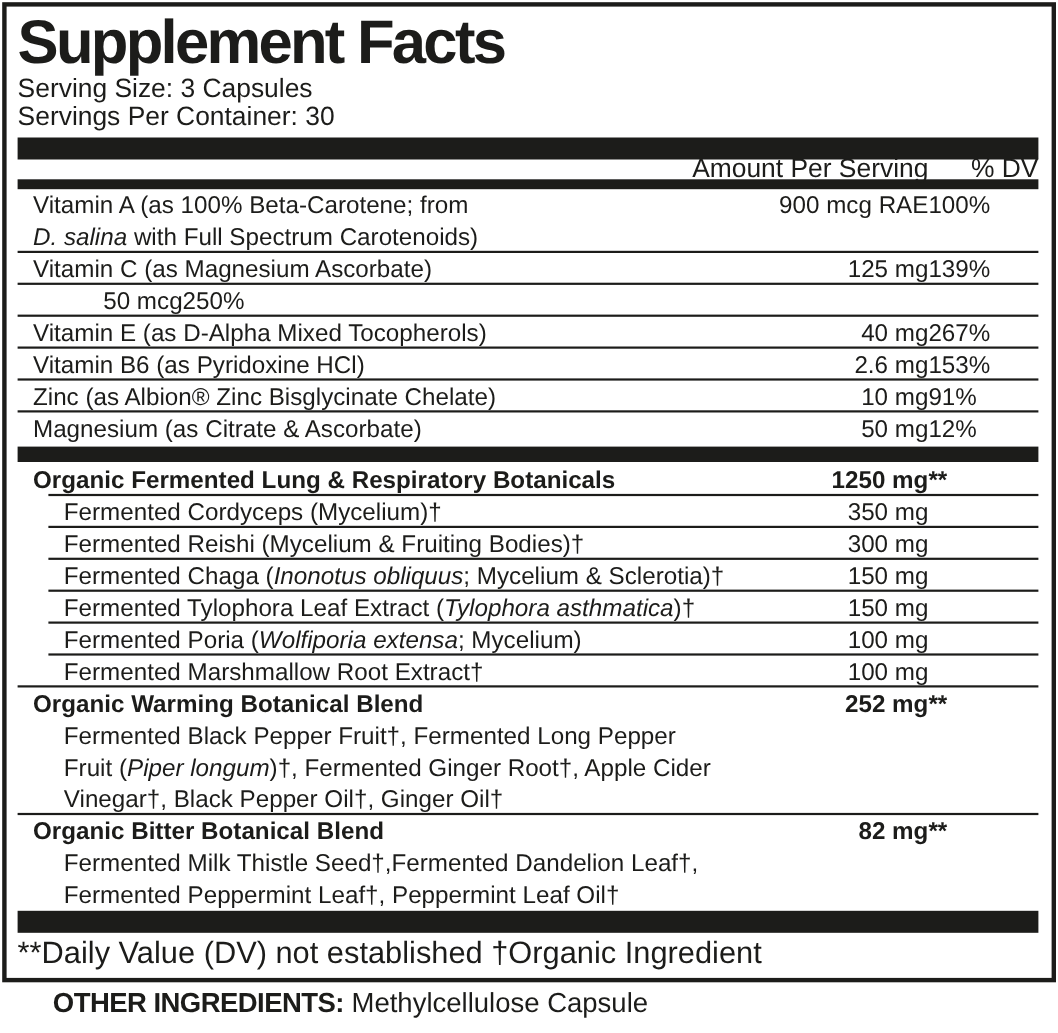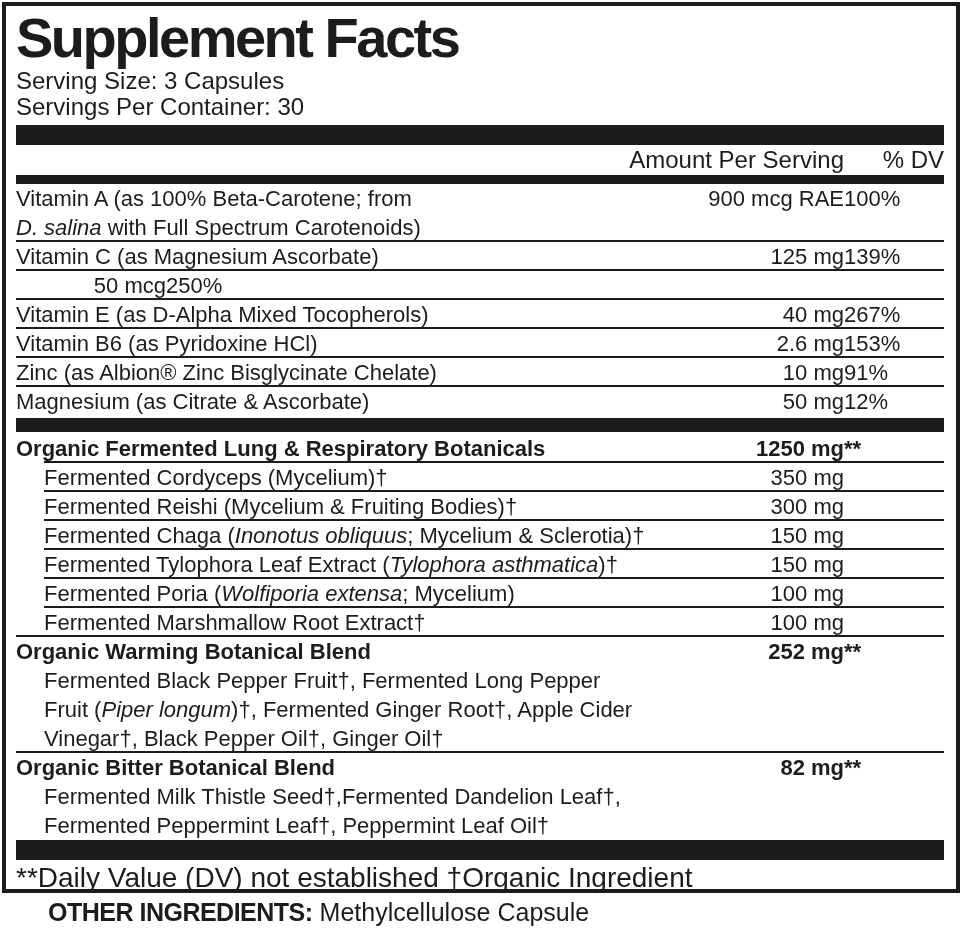--- a/index.html
+++ b/index.html
@@ -19,30 +19,30 @@
   .title {
     font-size:56px; font-weight:bold; letter-spacing:-2.5px;
     line-height:60px; margin-top:2px; white-space:nowrap;
   }
   .serving-line { font-size:24px; line-height:26px; white-space:nowrap; }
   .bar { background:var(--ink); width:100%; }
   .bar.top { height:20px; margin-top:5px; }
   .bar.head { height:9px; }
   .bar.mid { height:14px; margin:2px 0; }
   .bar.bottom { height:20px; }
-  .col-header { display:flex; align-items:center; height:30px; font-size:24px; }
+  .col-header { display:flex; align-items:center; height:18px; font-size:24px; }
   .col-header .spacer { flex:1; }
   .col-header .amt-h { text-align:right; white-space:nowrap; }
   .col-header .dv-h { width:100px; text-align:right; white-space:nowrap; }
   #rows { font-size:22px; line-height:29px; }
   .row { display:flex; align-items:flex-start; }
   .row.bold { font-weight:bold; }
   .row .name { flex:1; min-width:0; }
   .row .name.ind { padding-left:28px; }
-  .tline { white-space:nowrap; }
+  .tline { white-space:nowrap;margin-left:14px; }
   .row .amt { width:150px; text-align:right; white-space:nowrap; }
   .row .dv { width:100px; text-align:left; white-space:nowrap; }
   .rule { height:0; border-top:2px solid var(--ink); margin-top:-2px; }
   .rule.indent { margin-left:28px; }
   .note { padding-left:28px; font-weight:normal; }
   .it { font-style:italic; }
   .footnote { font-size:28px; line-height:28px; margin-top:4px; white-space:nowrap; }
   .other-ingredients {
     position:absolute; left:0; top:897px; font-size:25px; line-height:30px;
     white-space:nowrap;

